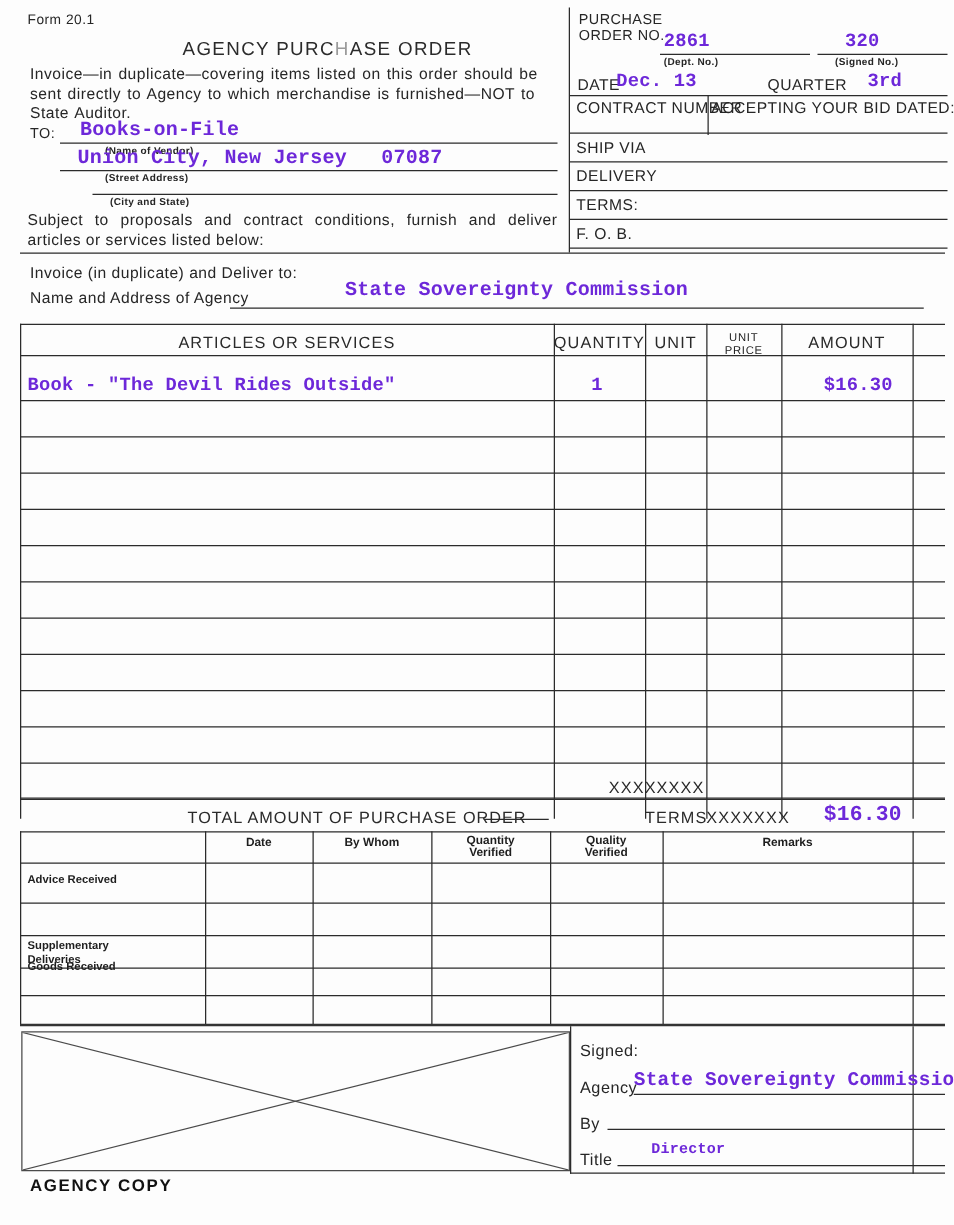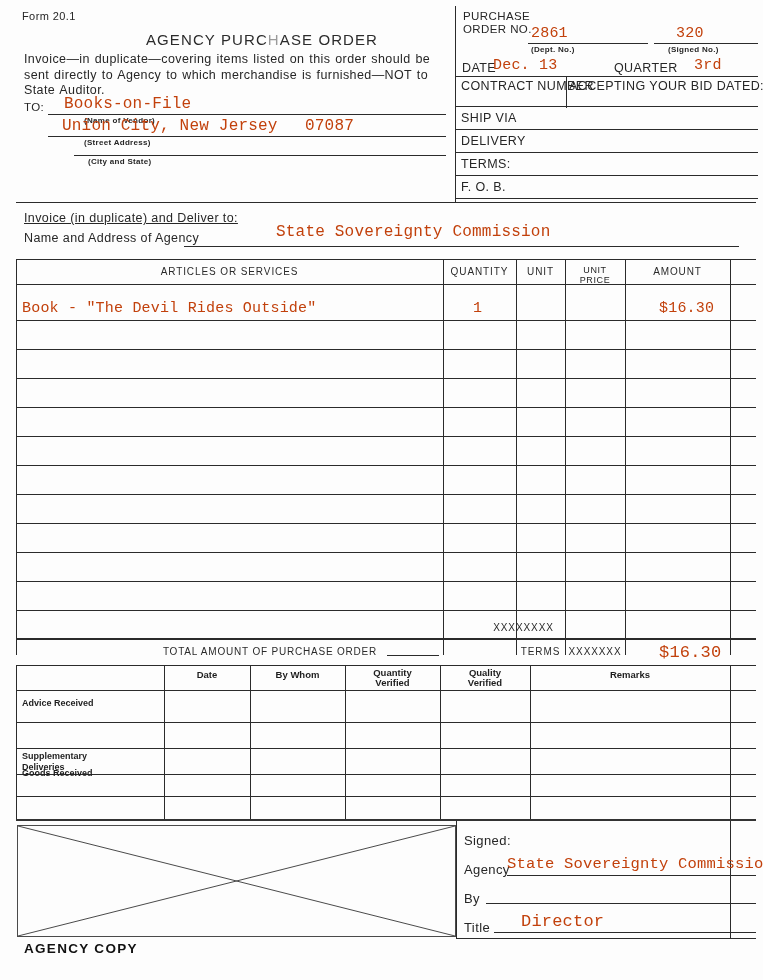--- a/index.html
+++ b/index.html
@@ -27,41 +27,41 @@
   
   .pf {
     font-family: "Liberation Sans", sans-serif;
     color: #262626;
     letter-spacing: .4px;
     white-space: nowrap;
   }
   
   .tw {
     font-family: "Liberation Mono", monospace;
-    font-weight: normal;
-    color: #c2410c;
+    font-weight: bold;
+    color: #6d28d9;
     white-space: nowrap;
     letter-spacing: .2px;
   }
   .serif-title {
     font-family: "Liberation Serif", serif;
     letter-spacing: 1px;
     white-space: nowrap;
   }
   .tiny-note {
     font-family: "Liberation Sans", sans-serif;
     font-weight: bold;
     font-size: 8px;
     letter-spacing: .3px;
     color: #262626;
     white-space: nowrap;
   }
   .colhdr {
     font-family: "Liberation Sans", sans-serif;
-    font-size: 10px;
+    font-size: 13px;
     letter-spacing: .9px;
     color: #2a2a2a;
     white-space: nowrap;
     text-align: center;
   }
   .vhdr {
     font-family: "Liberation Sans", sans-serif;
     font-weight: bold;
     font-size: 9.5px;
     color: #1e1e1e;
@@ -140,24 +140,25 @@
   <div class="abs tiny-note" style="left:84px; top:116px;">(Name of Vendor)</div>
 
   <div class="abs tw" style="left:62px; top:117px; font-size:16px;">Union City, New Jersey</div>
   <div class="abs tw" style="left:305px; top:117px; font-size:16px;">07087</div>
   <div class="ln hl" style="left:48px; top:136px; width:398px;"></div>
   <div class="abs tiny-note" style="left:84px; top:138px;">(Street Address)</div>
 
   <div class="ln hl" style="left:74px; top:155px; width:372px;"></div>
   <div class="abs tiny-note" style="left:88px; top:157px;">(City and State)</div>
 
+  <div class="abs pf" style="left:22px; top:168px; width:424px; font-size:12.5px; line-height:16px; white-space:normal; text-align:justify;">Subject to proposals and contract conditions, furnish and deliver articles or services listed below:</div>
 
   <div class="ln hl" style="left:16px; top:202px; width:740px;"></div>
 
-  <div class="abs pf" style="left:24px; top:211px; font-size:12.5px;text-decoration:underline;">Invoice (in duplicate) and Deliver to:</div>
+  <div class="abs pf" style="left:24px; top:211px; font-size:12.5px;">Invoice (in duplicate) and Deliver to:</div>
 
   <div class="abs pf" style="left:24px; top:231px; font-size:12.5px;">Name and Address of Agency</div>
   <div class="abs tw" style="left:276px; top:223px; font-size:16px;">State Sovereignty Commission</div>
   <div class="ln hl" style="left:184px; top:246px; width:555px;"></div>
 
   <div class="ln hl" style="left:16px; top:259px; width:740px;"></div>
 
   <div class="abs colhdr" style="left:16px; top:266px; width:427px;">ARTICLES OR SERVICES</div>
   <div class="abs colhdr" style="left:443px; top:266px; width:73px;">QUANTITY</div>
   <div class="abs colhdr" style="left:516px; top:266px; width:49px;">UNIT</div>
@@ -247,18 +248,18 @@
   <div class="abs pf" style="left:464px; top:833px; font-size:13px;">Signed:</div>
 
   <div class="abs pf" style="left:464px; top:862px; font-size:13px;">Agency</div>
   <div class="abs tw" style="left:507px; top:855px; font-size:15.5px;">State Sovereignty Commission</div>
   <div class="ln hl" style="left:507px; top:875px; width:249px;"></div>
 
   <div class="abs pf" style="left:464px; top:891px; font-size:13px;">By</div>
   <div class="ln hl" style="left:486px; top:903px; width:270px;"></div>
 
   <div class="abs pf" style="left:464px; top:920px; font-size:13px;">Title</div>
-  <div class="abs tw" style="left:521px; top:912px; font-size:17px;">Director</div>
+  <div class="abs tw" style="left:521px; top:912px; font-size:12px;">Director</div>
   <div class="ln hl" style="left:494px; top:932px; width:262px;"></div>
 
   <div class="abs" style="left:24px; top:941px; font-family:'Liberation Sans',sans-serif; font-weight:bold; font-size:13.5px; letter-spacing:1.3px; color:#111;">AGENCY COPY</div>
 
 </div>
 
 </body></html>

